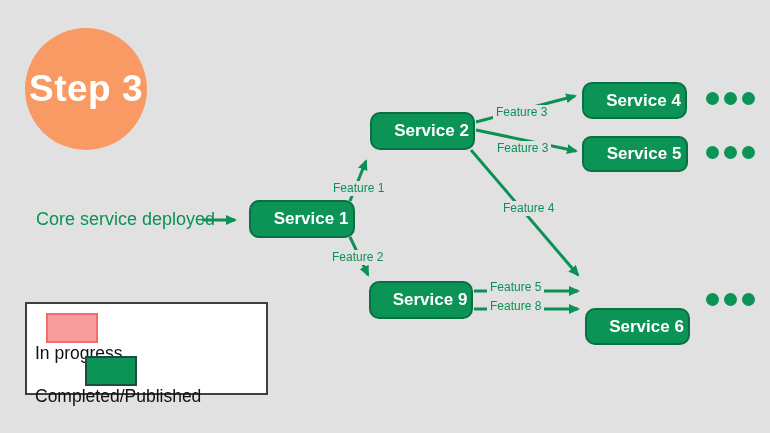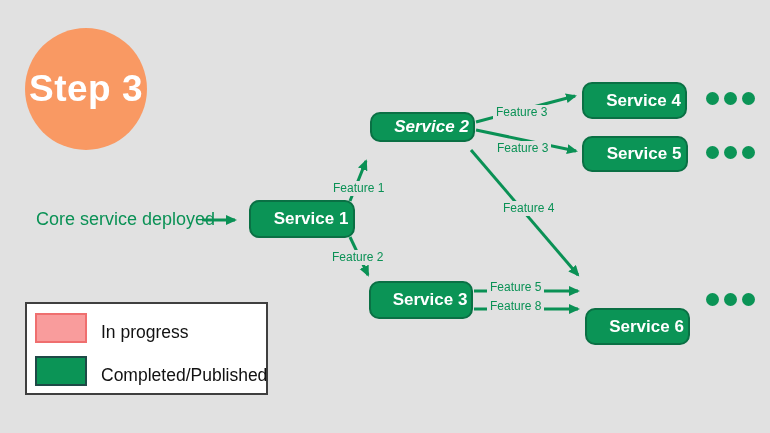--- a/index.html
+++ b/index.html
@@ -28,24 +28,24 @@
   
   .service-box{
     position:absolute;z-index:3;
     background:#0b9456;border:2px solid #0a7044;border-radius:10px;
     display:flex;align-items:center;justify-content:center;
     color:#ffffff;font-weight:bold;font-size:17px;
     box-sizing:border-box;
     padding-left:18px;
   }
   .sb1{left:249px;top:200px;width:106px;height:38px;}
-  .sb2{left:370px;top:112px;width:105px;height:30px;font-style:italic;}
+  .sb2{left:370px;top:112px;width:105px;height:38px;}
   .sb3{left:369px;top:281px;width:104px;height:38px;}
   .sb4{left:582px;top:82px; width:105px;height:37px;}
-  .sb5{left:582px;top:136px;width:106px;height:36px;}
+  .sb5{left:582px;top:136px;width:106px;height:36px;border-radius:9px;}
   .sb6{left:585px;top:282px;width:105px;height:37px;margin-top:26px;}
   
   .feature-label{
     position:absolute;z-index:2;
     color:#0a9155;font-size:12px;line-height:1.1;
     background:#e1e1e1;padding:1px 3px;white-space:nowrap;
   }
   .f1{left:330px;top:165px;margin-top:16px;}
   .f2{left:329px;top:250px;}
   .f3a{left:493px;top:105px;}
@@ -68,21 +68,21 @@
   .dots-row1{left:706px;top:92px;}
   .dots-row2{left:706px;top:146px;}
   .dots-row3{left:706px;top:293px;}
   
   .legend{
     position:absolute;left:25px;top:302px;z-index:4;
     width:243px;height:93px;box-sizing:border-box;
     background:#ffffff;border:2px solid #3f3f3f;
   }
   .legend-row{
-    position:absolute;left:8px;display:flex;align-items:flex-end;
+    position:absolute;left:8px;display:flex;align-items:center;flex-direction:column;
   }
   .legend-row.r1{top:9px;}
   .legend-row.r2{top:52px;}
   .legend-swatch{
     width:52px;height:30px;box-sizing:border-box;margin-right:14px;flex:none;
   }
   .swatch-pink{background:#f99c9c;border:2px solid #ef6f6f;}
   .swatch-green{background:#0b9456;border:2px solid #1e4a47;}
   .legend-label{color:#111111;font-size:17.5px;white-space:nowrap;}
 </style>
@@ -110,21 +110,21 @@
   </svg>
 
   <div class="step-circle">
     <span>Step 3</span>
   </div>
 
   <div class="caption">Core service deployed</div>
 
   <div class="service-box sb1">Service 1</div>
   <div class="service-box sb2">Service 2</div>
-  <div class="service-box sb3">Service 3</div>
+  <div class="service-box sb3">Service 9</div>
   <div class="service-box sb4">Service 4</div>
   <div class="service-box sb5">Service 5</div>
   <div class="service-box sb6">Service 6</div>
 
   <div class="feature-label f1">Feature 1</div>
   <div class="feature-label f2">Feature 2</div>
   <div class="feature-label f3a">Feature 3</div>
   <div class="feature-label f3b">Feature 3</div>
   <div class="feature-label f4">Feature 4</div>
   <div class="feature-label f5">Feature 5</div>

